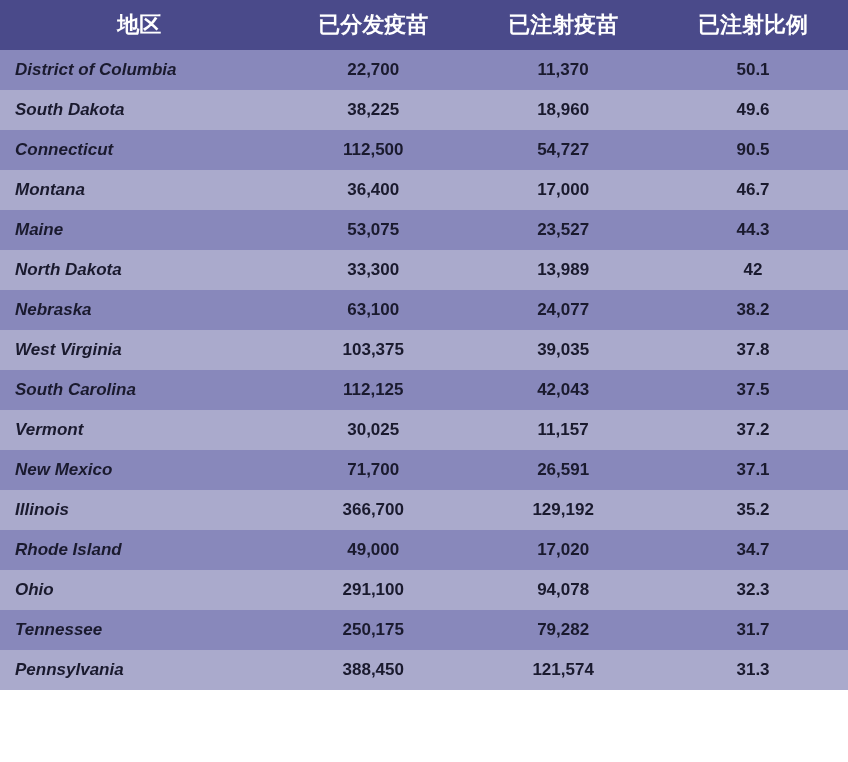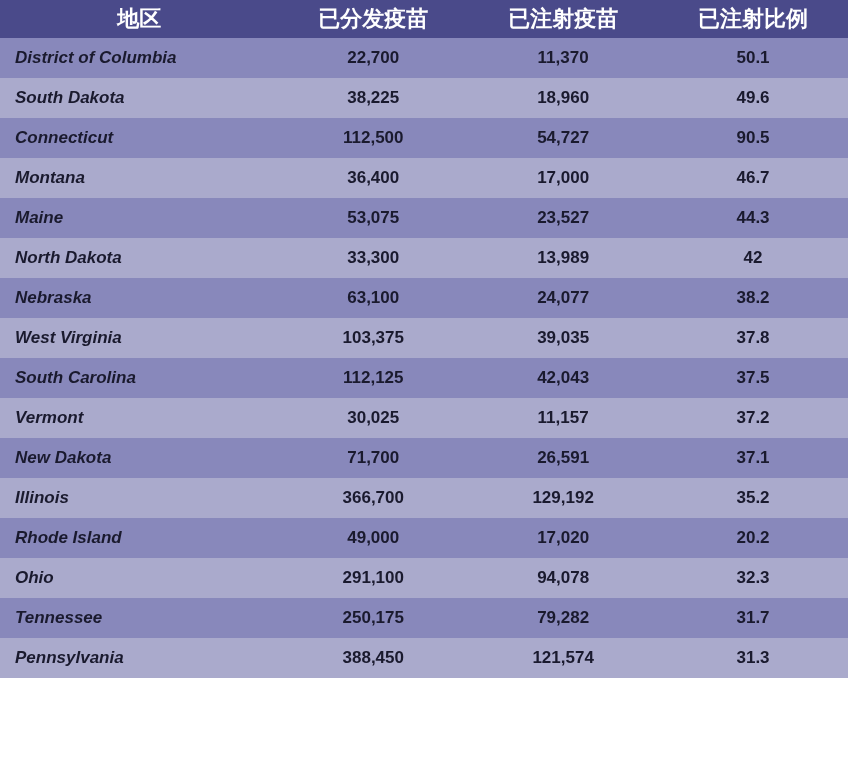--- a/index.html
+++ b/index.html
@@ -12,21 +12,21 @@
       width: 848px;
       border-collapse: collapse;
     }
     thead tr {
       background: #4a4a8a;
     }
     thead th {
       color: #fff;
       font-size: 22px;
       font-weight: bold;
-      padding: 4px 10px;
+      padding: 10px 10px;
       text-align: center;
     }
     thead th:first-child {
       text-align: center;
     }
     tbody tr:nth-child(odd) {
       background: #8888bb;
     }
     tbody tr:nth-child(even) {
       background: #aaaacc;
@@ -113,36 +113,36 @@
         <td>42,043</td>
         <td>37.5</td>
       </tr>
       <tr>
         <td>Vermont</td>
         <td>30,025</td>
         <td>11,157</td>
         <td>37.2</td>
       </tr>
       <tr>
-        <td>New Dakota</td>
+        <td>New Mexico</td>
         <td>71,700</td>
         <td>26,591</td>
         <td>37.1</td>
       </tr>
       <tr>
         <td>Illinois</td>
         <td>366,700</td>
         <td>129,192</td>
         <td>35.2</td>
       </tr>
       <tr>
         <td>Rhode Island</td>
         <td>49,000</td>
         <td>17,020</td>
-        <td>20.2</td>
+        <td>34.7</td>
       </tr>
       <tr>
         <td>Ohio</td>
         <td>291,100</td>
         <td>94,078</td>
         <td>32.3</td>
       </tr>
       <tr>
         <td>Tennessee</td>
         <td>250,175</td>

